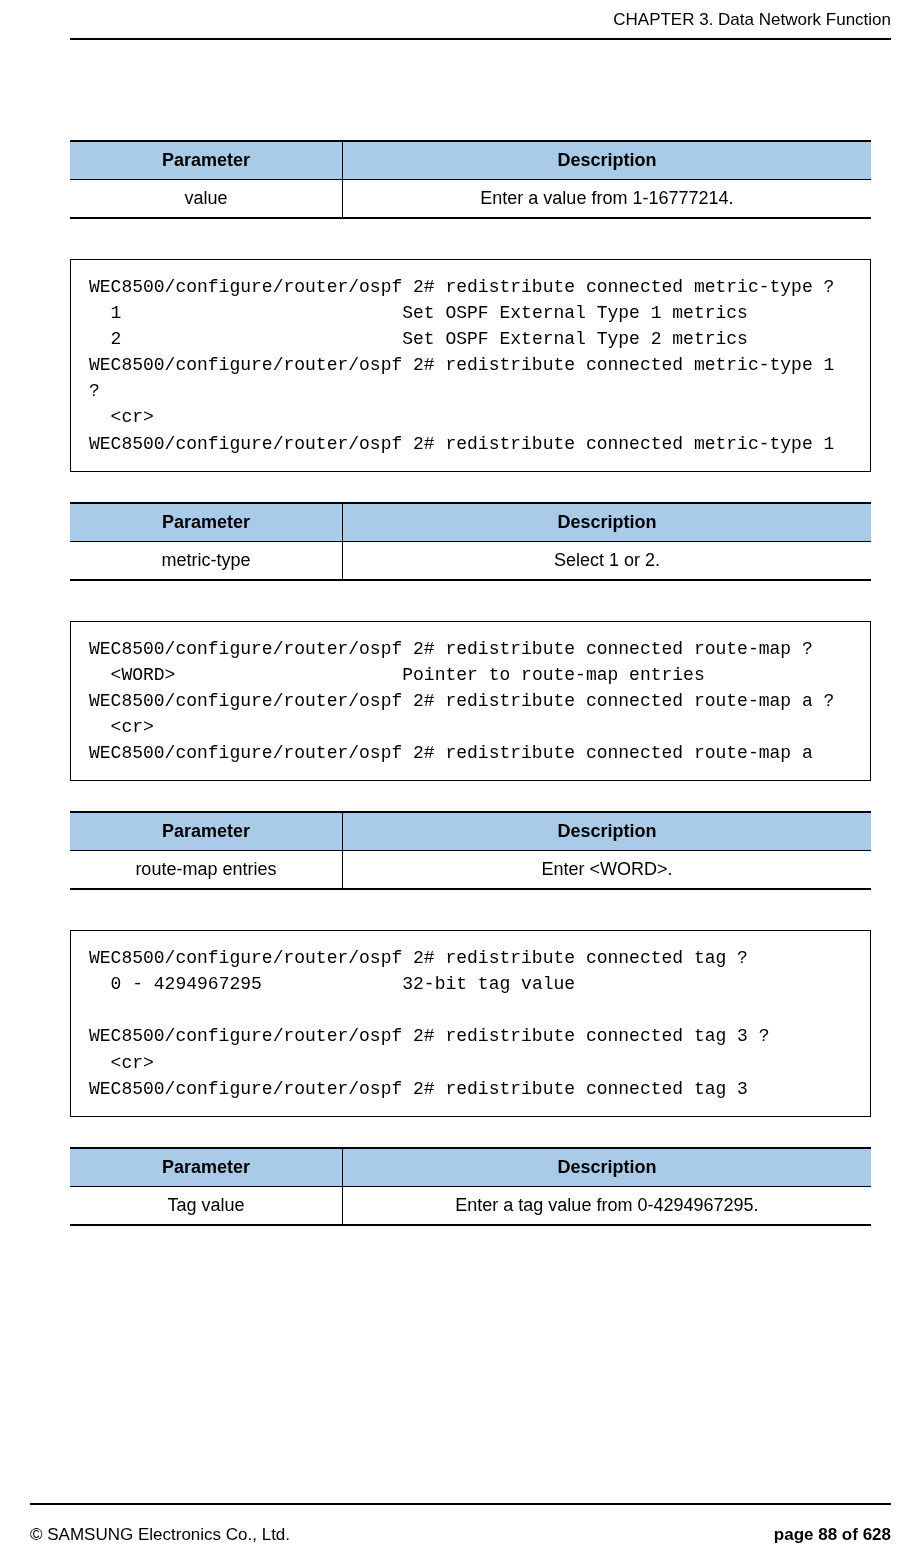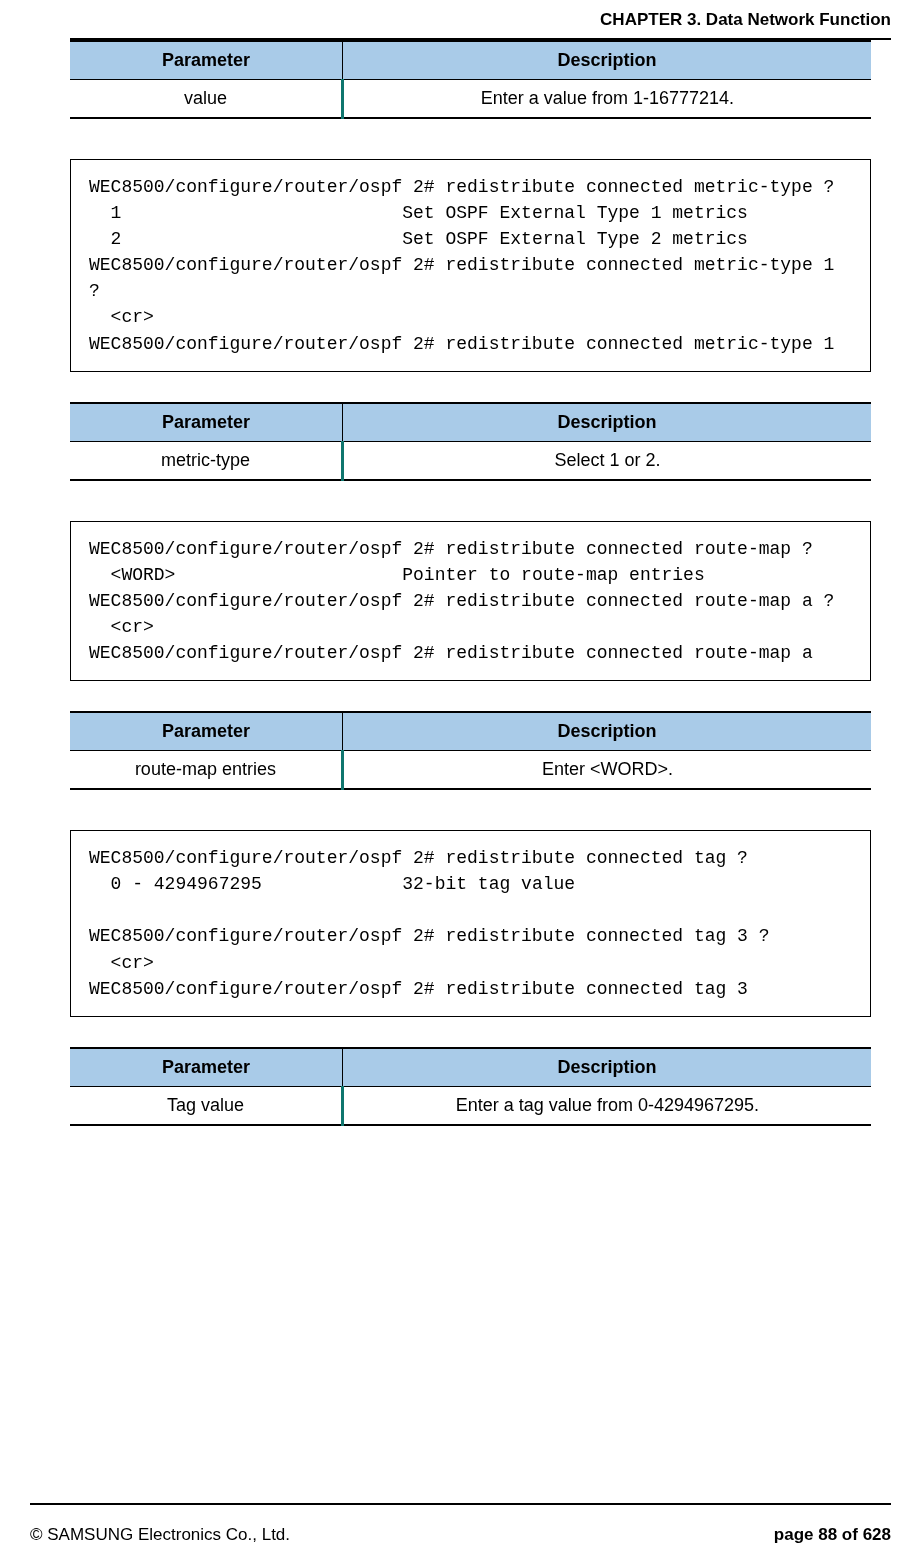--- a/index.html
+++ b/index.html
@@ -11,24 +11,25 @@
     padding: 0;
   }
   .page {
     width: 921px;
     height: 1565px;
     position: relative;
     padding: 10px 30px 0 70px;
   }
   .running-head {
     text-align: right;
-    font-weight: bold;
+    font-weight: normal;
     font-size: 17px;
     padding-bottom: 8px;
     border-bottom: 2px solid #000;
+    margin-bottom: 100px;
   }
   .content {
     padding-right: 20px;
   }
   table.param {
     width: 100%;
     border-collapse: collapse;
     margin-bottom: 40px;
     font-size: 18px;
   }
@@ -41,21 +42,21 @@
     border-left: 1px solid #000;
     border-right: 1px solid #000;
     padding: 8px 6px;
   }
   table.param thead th:first-child { border-left: none; }
   table.param thead th:last-child  { border-right: none; }
   table.param tbody td {
     text-align: center;
     padding: 8px 6px;
     border-bottom: 2px solid #000;
-    border-left: 3px solid #0f766e;
+    border-left: 1px solid #0f766e;
     border-right: 1px solid #000;
   }
   table.param tbody td:first-child { border-left: none; }
   table.param tbody td:last-child  { border-right: none; }
   .col-param { width: 34%; }
   .col-desc  { width: 66%; }
 
   .numbered {
     font-family: "Times New Roman", Times, serif;
     font-size: 23px;

